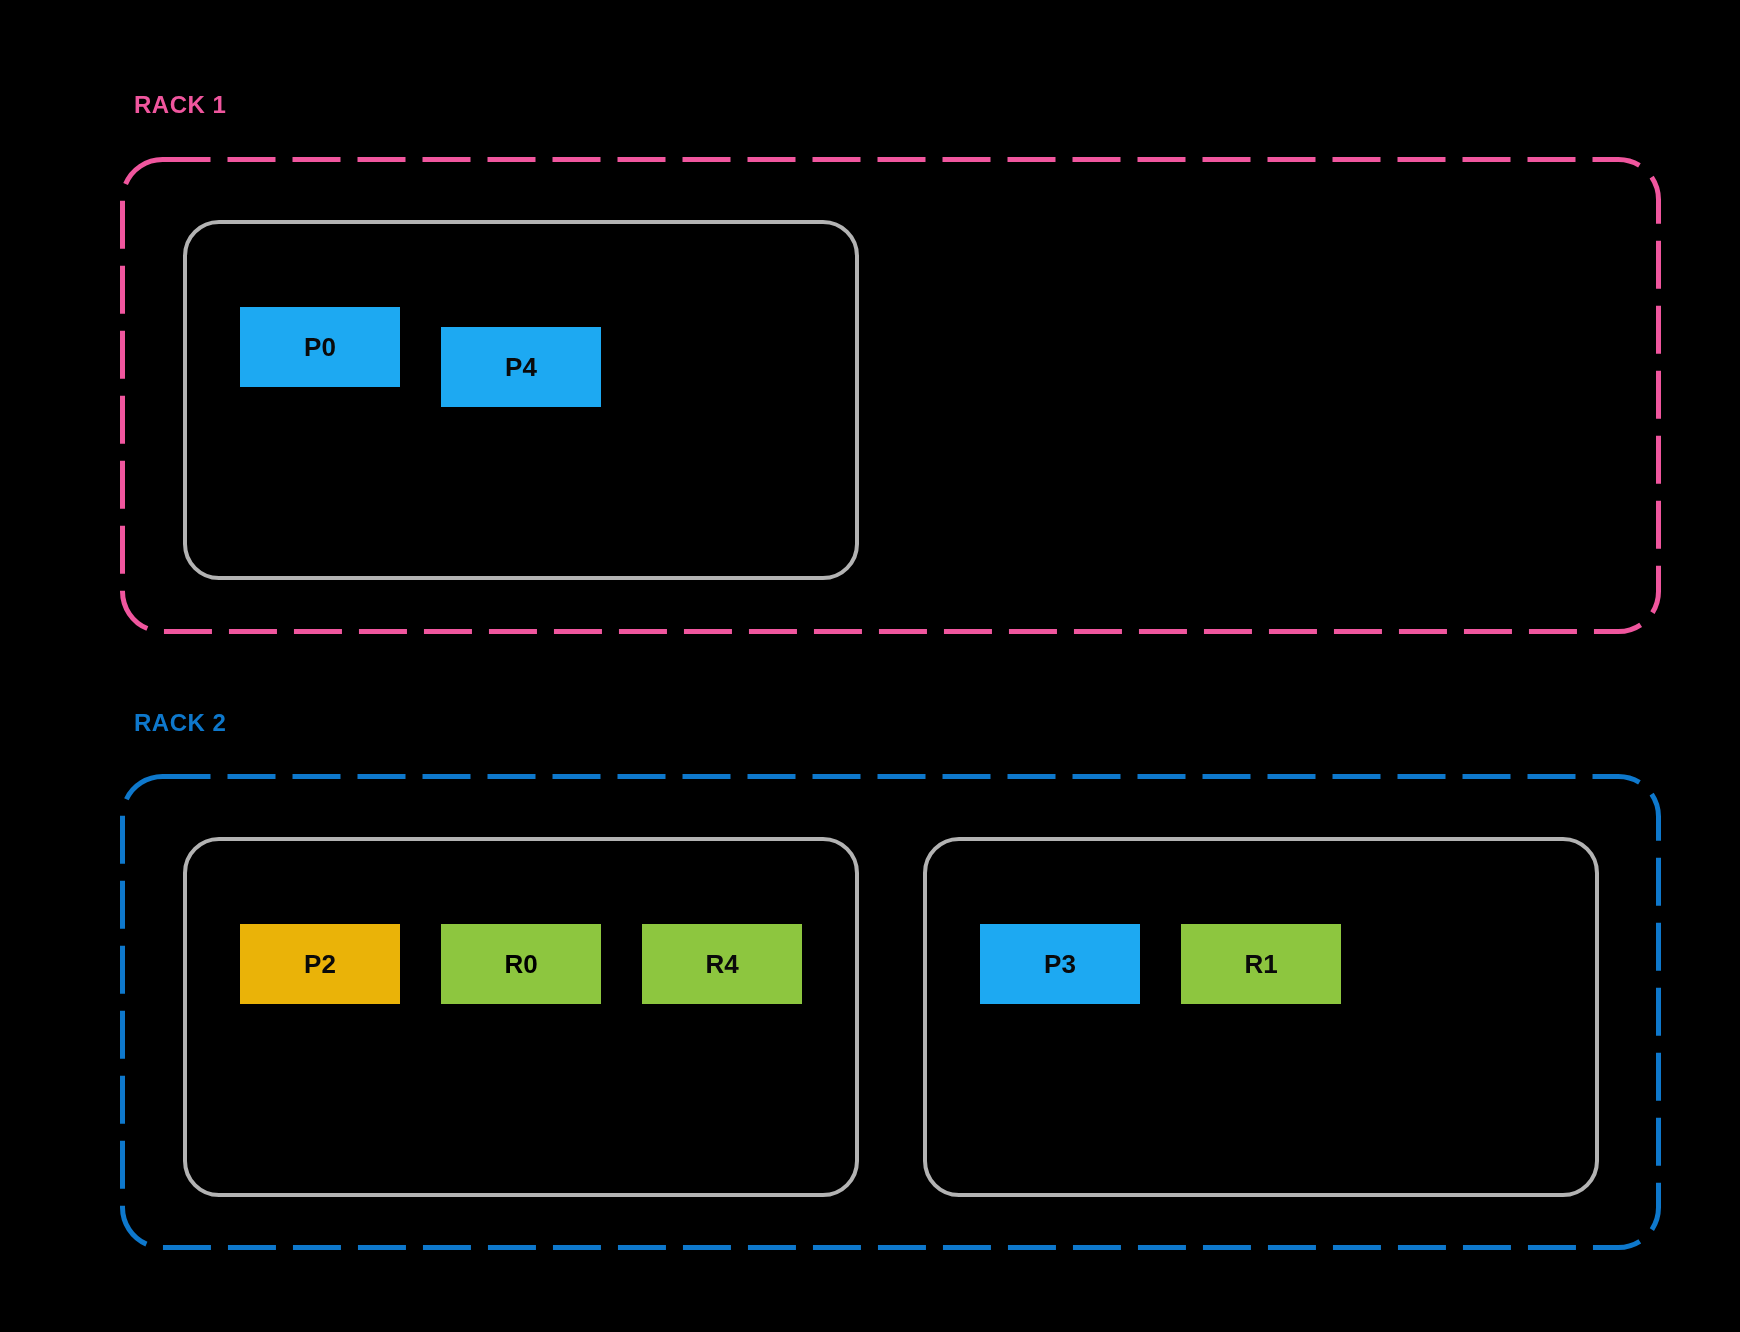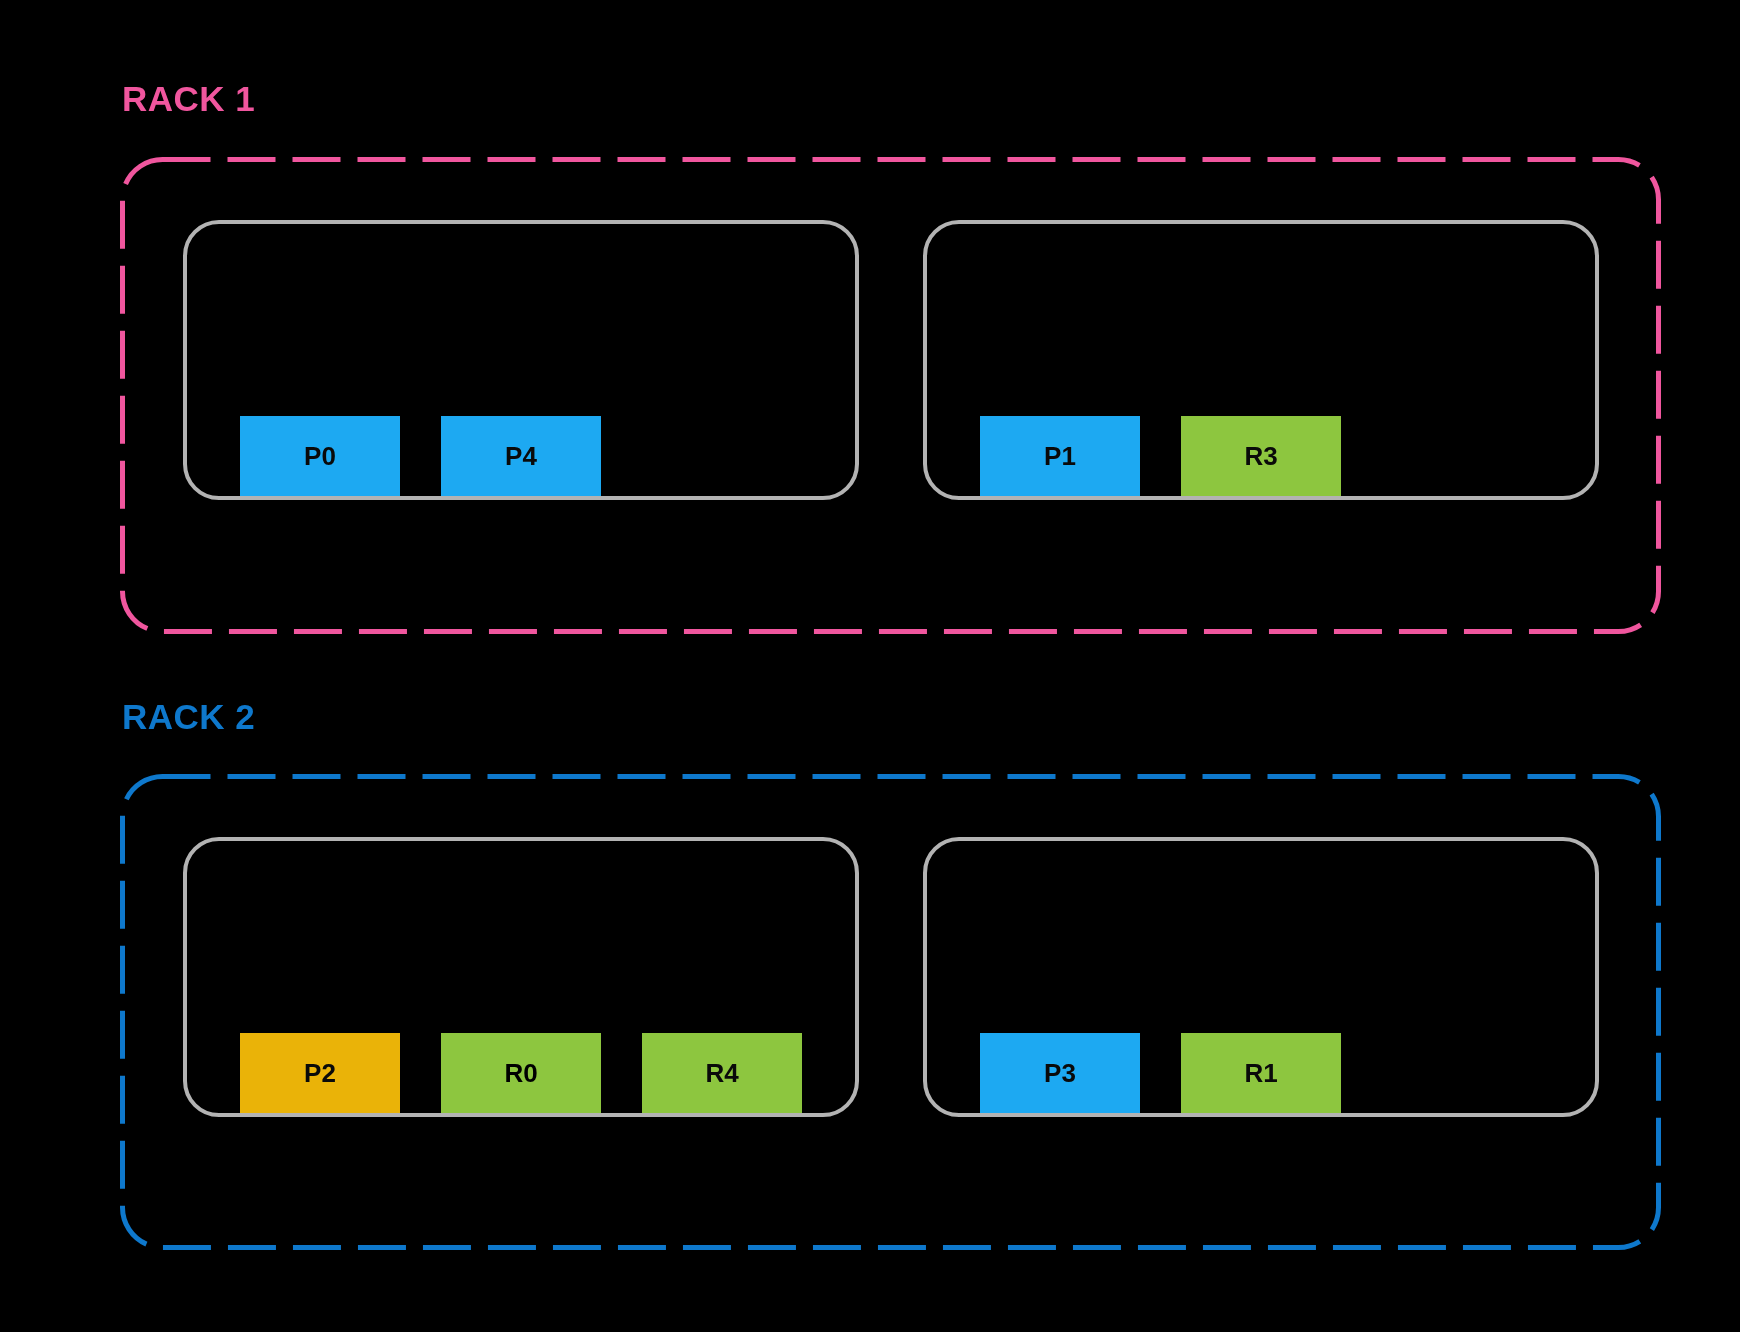--- a/index.html
+++ b/index.html
@@ -6,42 +6,42 @@
   .canvas {
     position: relative;
     width: 1740px;
     height: 1332px;
     background: #000;
     font-family: "Liberation Sans", sans-serif;
     overflow: hidden;
   }
   .rack-label {
     position: absolute;
-    margin: 0;
-    font-size: 35px;
+    margin: 12px;
+    font-size: 24px;
     font-weight: 700;
     letter-spacing: 0.5px;
     white-space: nowrap;
   }
   .rack1-label { left: 122px; top: 79px; }
   .rack2-label { left: 122px; top: 697px; }
   .rack-outline { position: absolute; display: block; }
   .rack1-outline { left: 120px; top: 157px; }
   .rack2-outline { left: 120px; top: 774px; }
   .host {
     position: absolute;
     width: 676px;
-    height: 280px;
+    height: 360px;
     box-sizing: border-box;
     border: 4px solid #B3B3B3;
     border-radius: 36px;
     display: flex;
-    align-items: flex-end;
+    align-items: flex-start;
     gap: 41px;
-    padding: 114px 0 0 53px;
+    padding: 83px 0 0 53px;
   }
   .host-a1 { left: 183px; top: 220px; }
   .host-b1 { left: 923px; top: 220px; }
   .host-a2 { left: 183px; top: 837px; }
   .host-b2 { left: 923px; top: 837px; }
   .node {
     width: 160px;
     height: 80px;
     flex: 0 0 160px;
     display: flex;
@@ -60,24 +60,20 @@
 
   <svg class="rack-outline rack1-outline" width="1541" height="478" viewBox="0 0 1541 478">
     <rect x="2.5" y="2.5" width="1536" height="472" rx="40" fill="none" stroke-width="5" stroke-dasharray="48 17" stroke="#F0569E"></rect>
   </svg>
 
   <div class="host host-a1" style="border-color: rgb(179, 179, 179);">
     <div class="node" style="background-color: rgb(29, 169, 242); color: rgb(10, 10, 10);">P0</div>
     <div class="node" style="background-color: rgb(29, 169, 242); color: rgb(10, 10, 10); margin-top: 20px;">P4</div>
   </div>
 
-  <div class="host host-b1" style="border-color: rgb(179, 179, 179);">
-    <div class="node" style="background-color: rgb(29, 169, 242); color: rgb(10, 10, 10);">P1</div>
-    <div class="node" style="background-color: rgb(141, 198, 63); color: rgb(10, 10, 10);">R3</div>
-  </div>
 
   <h2 class="rack-label rack2-label" style="color: rgb(14, 120, 204);">RACK 2</h2>
 
   <svg class="rack-outline rack2-outline" width="1541" height="477" viewBox="0 0 1541 477">
     <rect x="2.5" y="2.5" width="1536" height="471" rx="40" fill="none" stroke-width="5" stroke-dasharray="48 17" stroke="#0E78CC"></rect>
   </svg>
 
   <div class="host host-a2" style="border-color: rgb(179, 179, 179);">
     <div class="node" style="background-color: #eab308; color: rgb(10, 10, 10);">P2</div>
     <div class="node" style="background-color: rgb(141, 198, 63); color: #000000;">R0</div>

